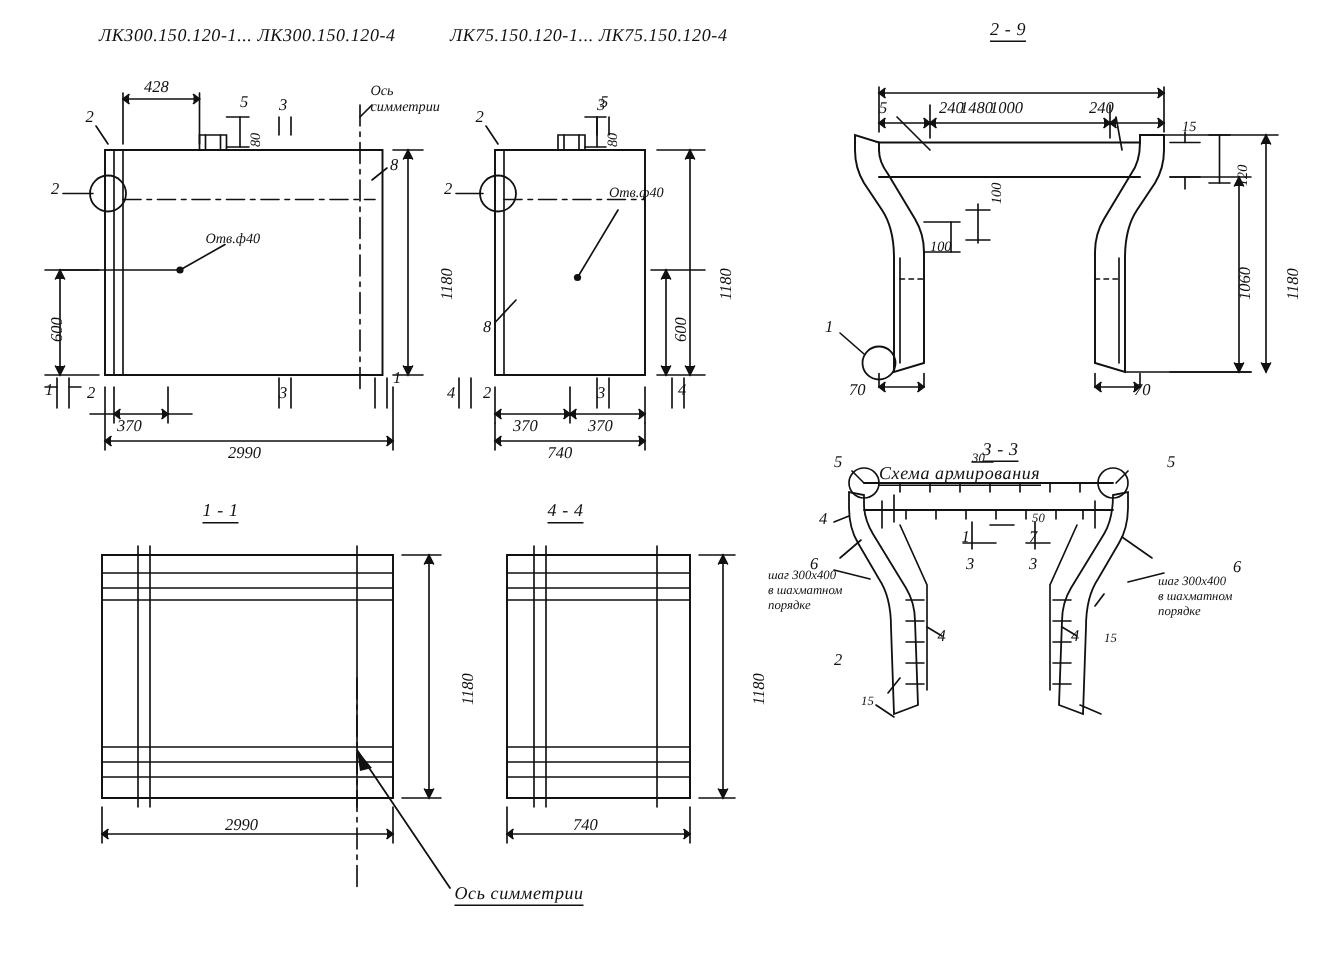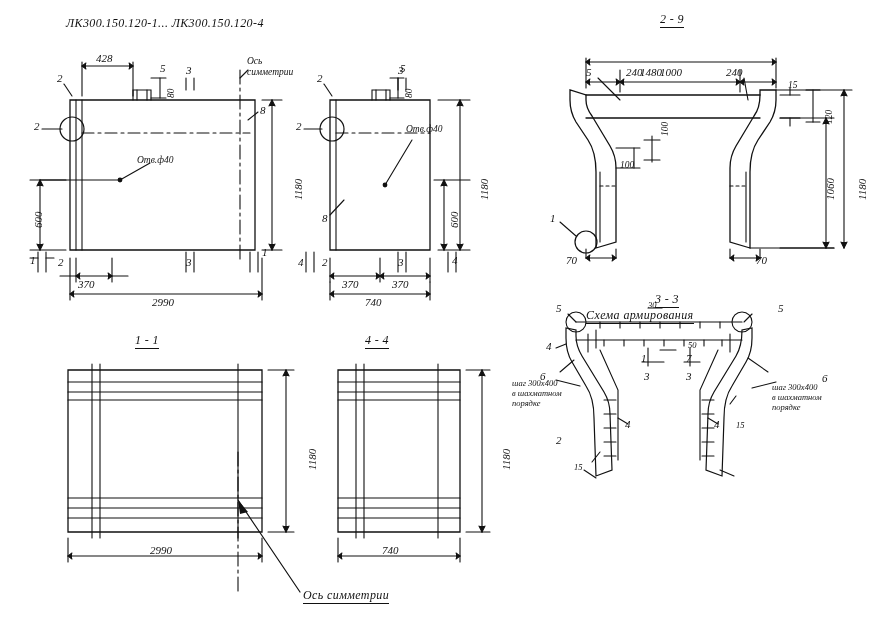--- a/index.html
+++ b/index.html
@@ -243,20 +243,21 @@
 
       <path d="M556 380 L580 386"></path>
       <path d="M776 382 L752 388"></path>
 
       <path d="M584 470 L596 478"></path>
       <path d="M720 470 L734 476"></path>
     </g>
   </svg>
 
   <div class="lbl t-title" style="left:66px;top:16px;">ЛК300.150.120-1... ЛК300.150.120-4</div>
+  <div class="lbl t-title" style="left:300px;top:16px;">ЛК75.150.120-1... ЛК75.150.120-4</div>
   <div class="lbl t-title u" style="left:660px;top:12px;">2 - 9</div>
   <div class="lbl t-title u" style="left:135px;top:333px;">1 - 1</div>
   <div class="lbl t-title u" style="left:365px;top:333px;">4 - 4</div>
   <div class="lbl t-title u" style="left:655px;top:292px;">3 - 3</div>
   <div class="lbl t-title u" style="left:586px;top:308px;">Схема армирования</div>
 
   <div class="lbl t-dim" style="left:96px;top:52px;">428</div>
   <div class="lbl t-small rot90" style="left:166px;top:98px;">80</div>
   <div class="lbl t-dim rot90" style="left:292px;top:200px;">1180</div>
   <div class="lbl t-dim rot90" style="left:32px;top:228px;">600</div>

